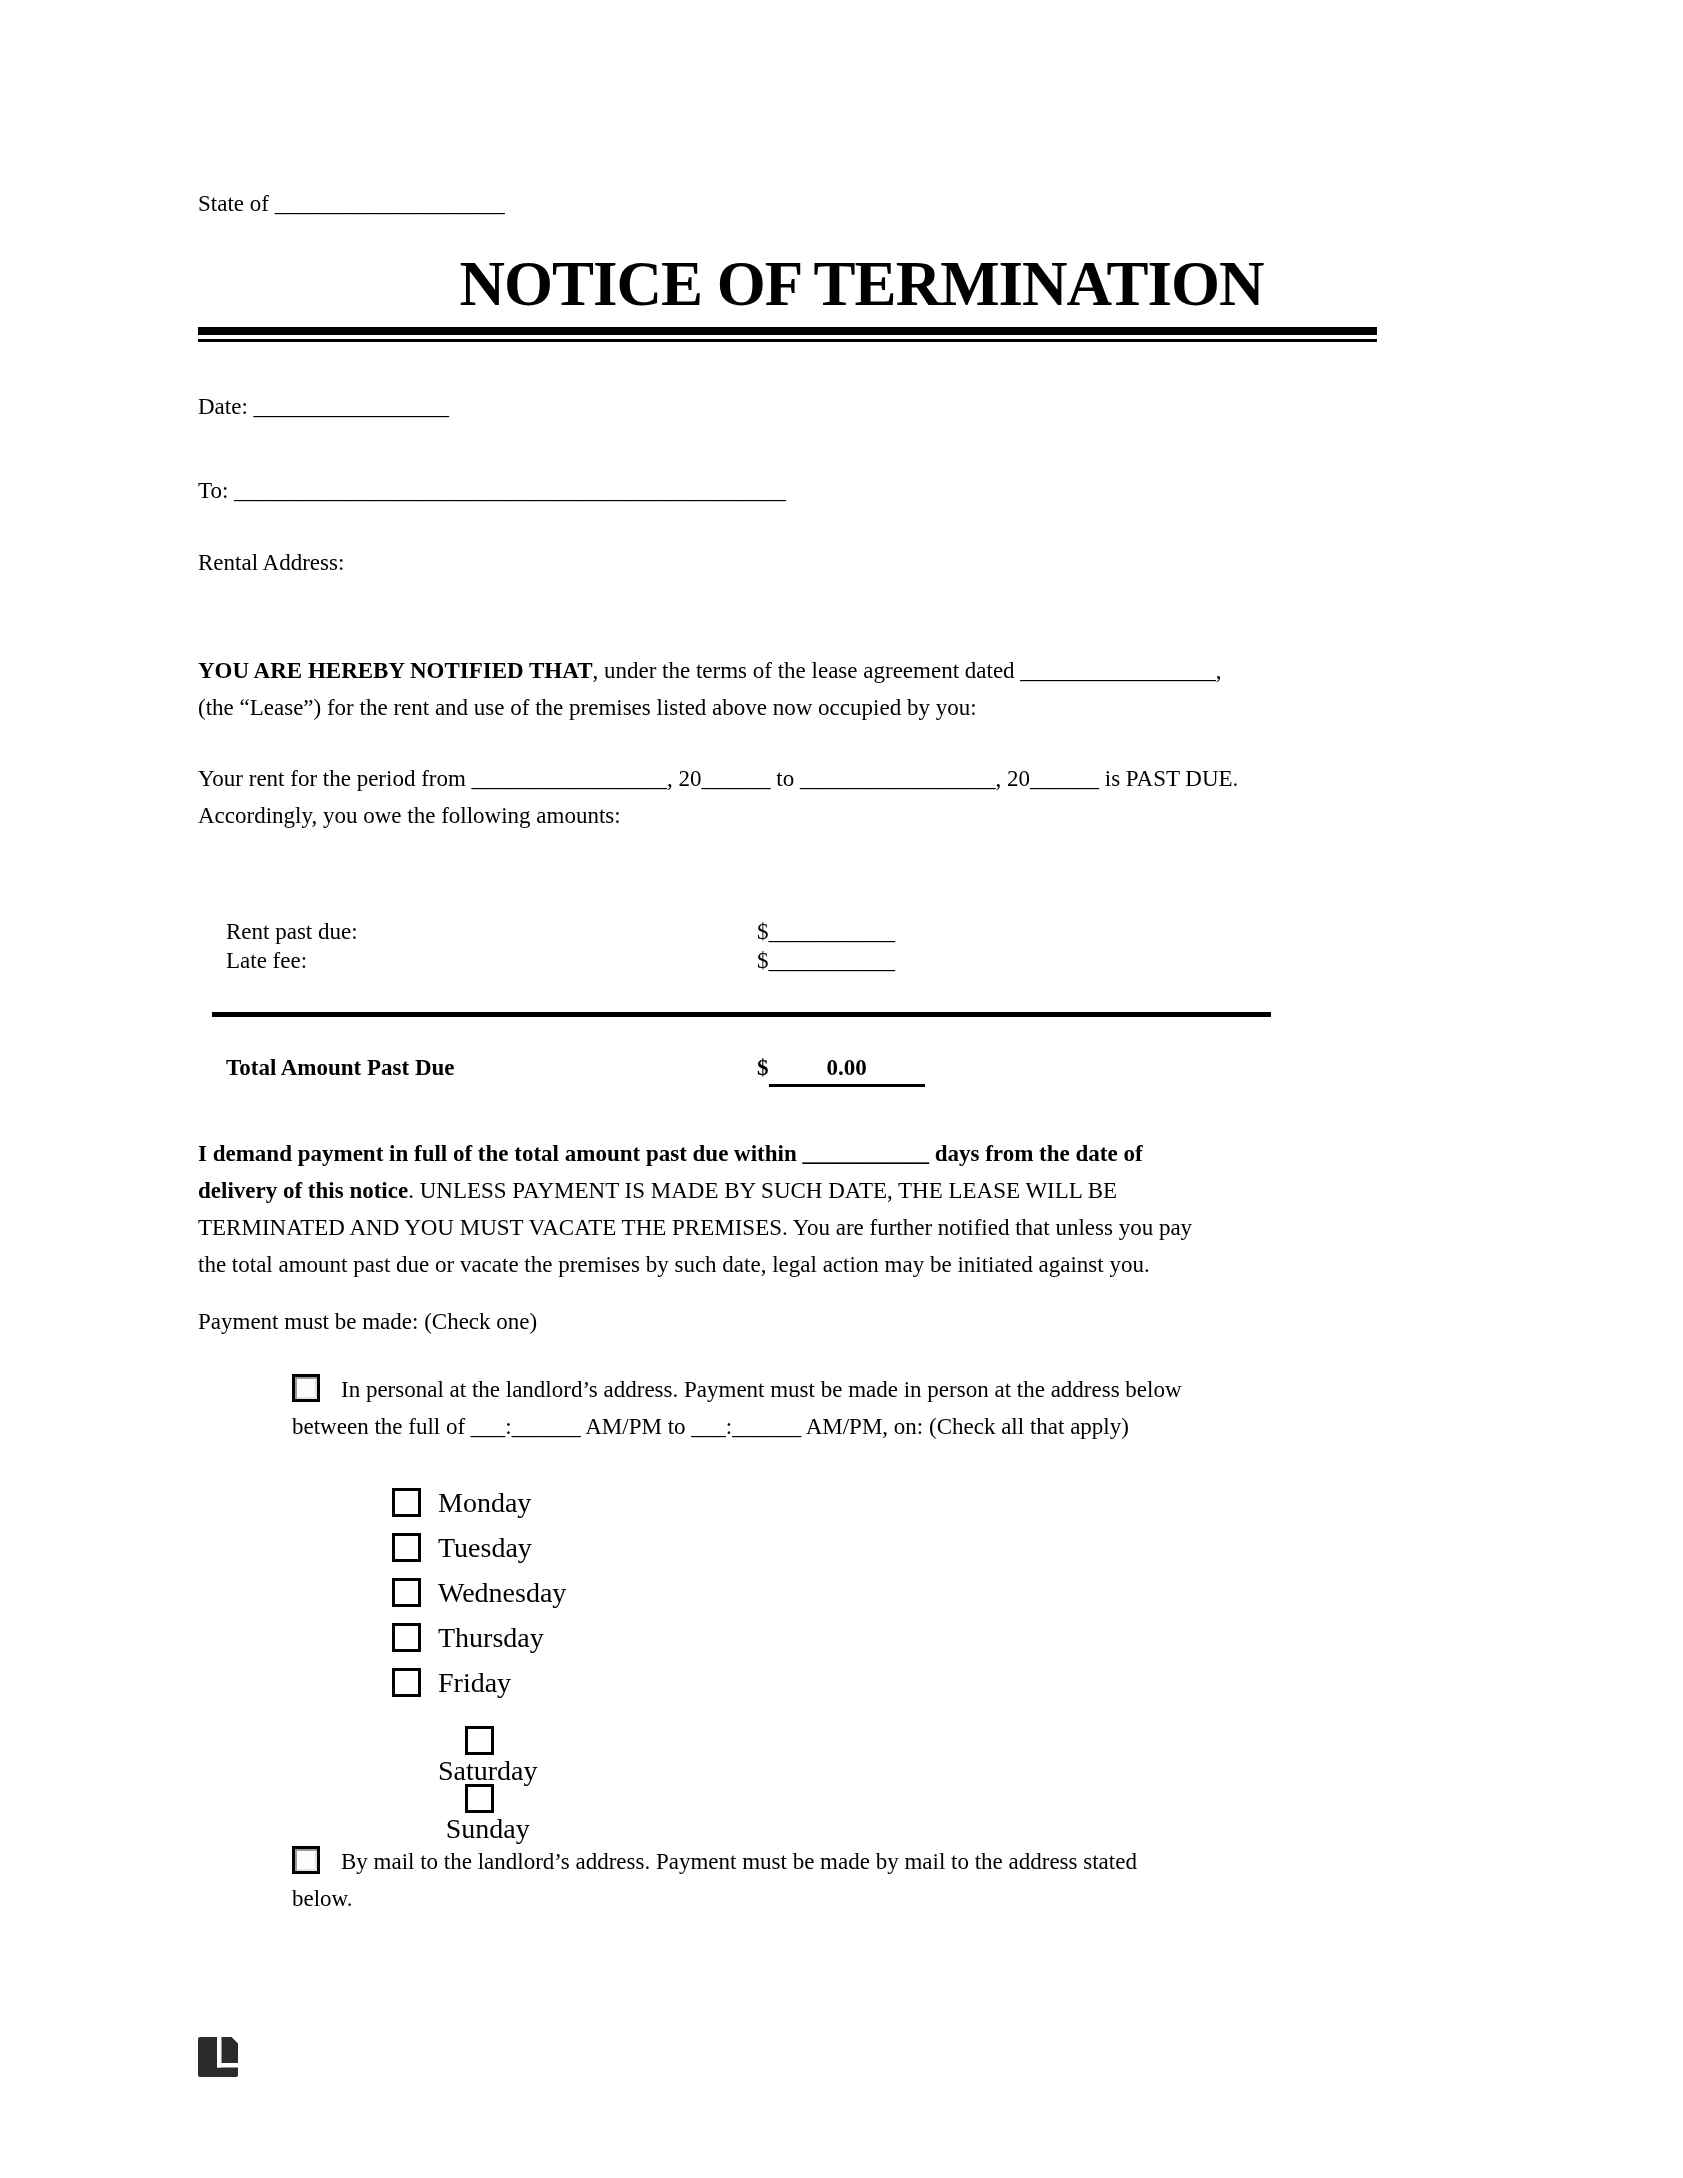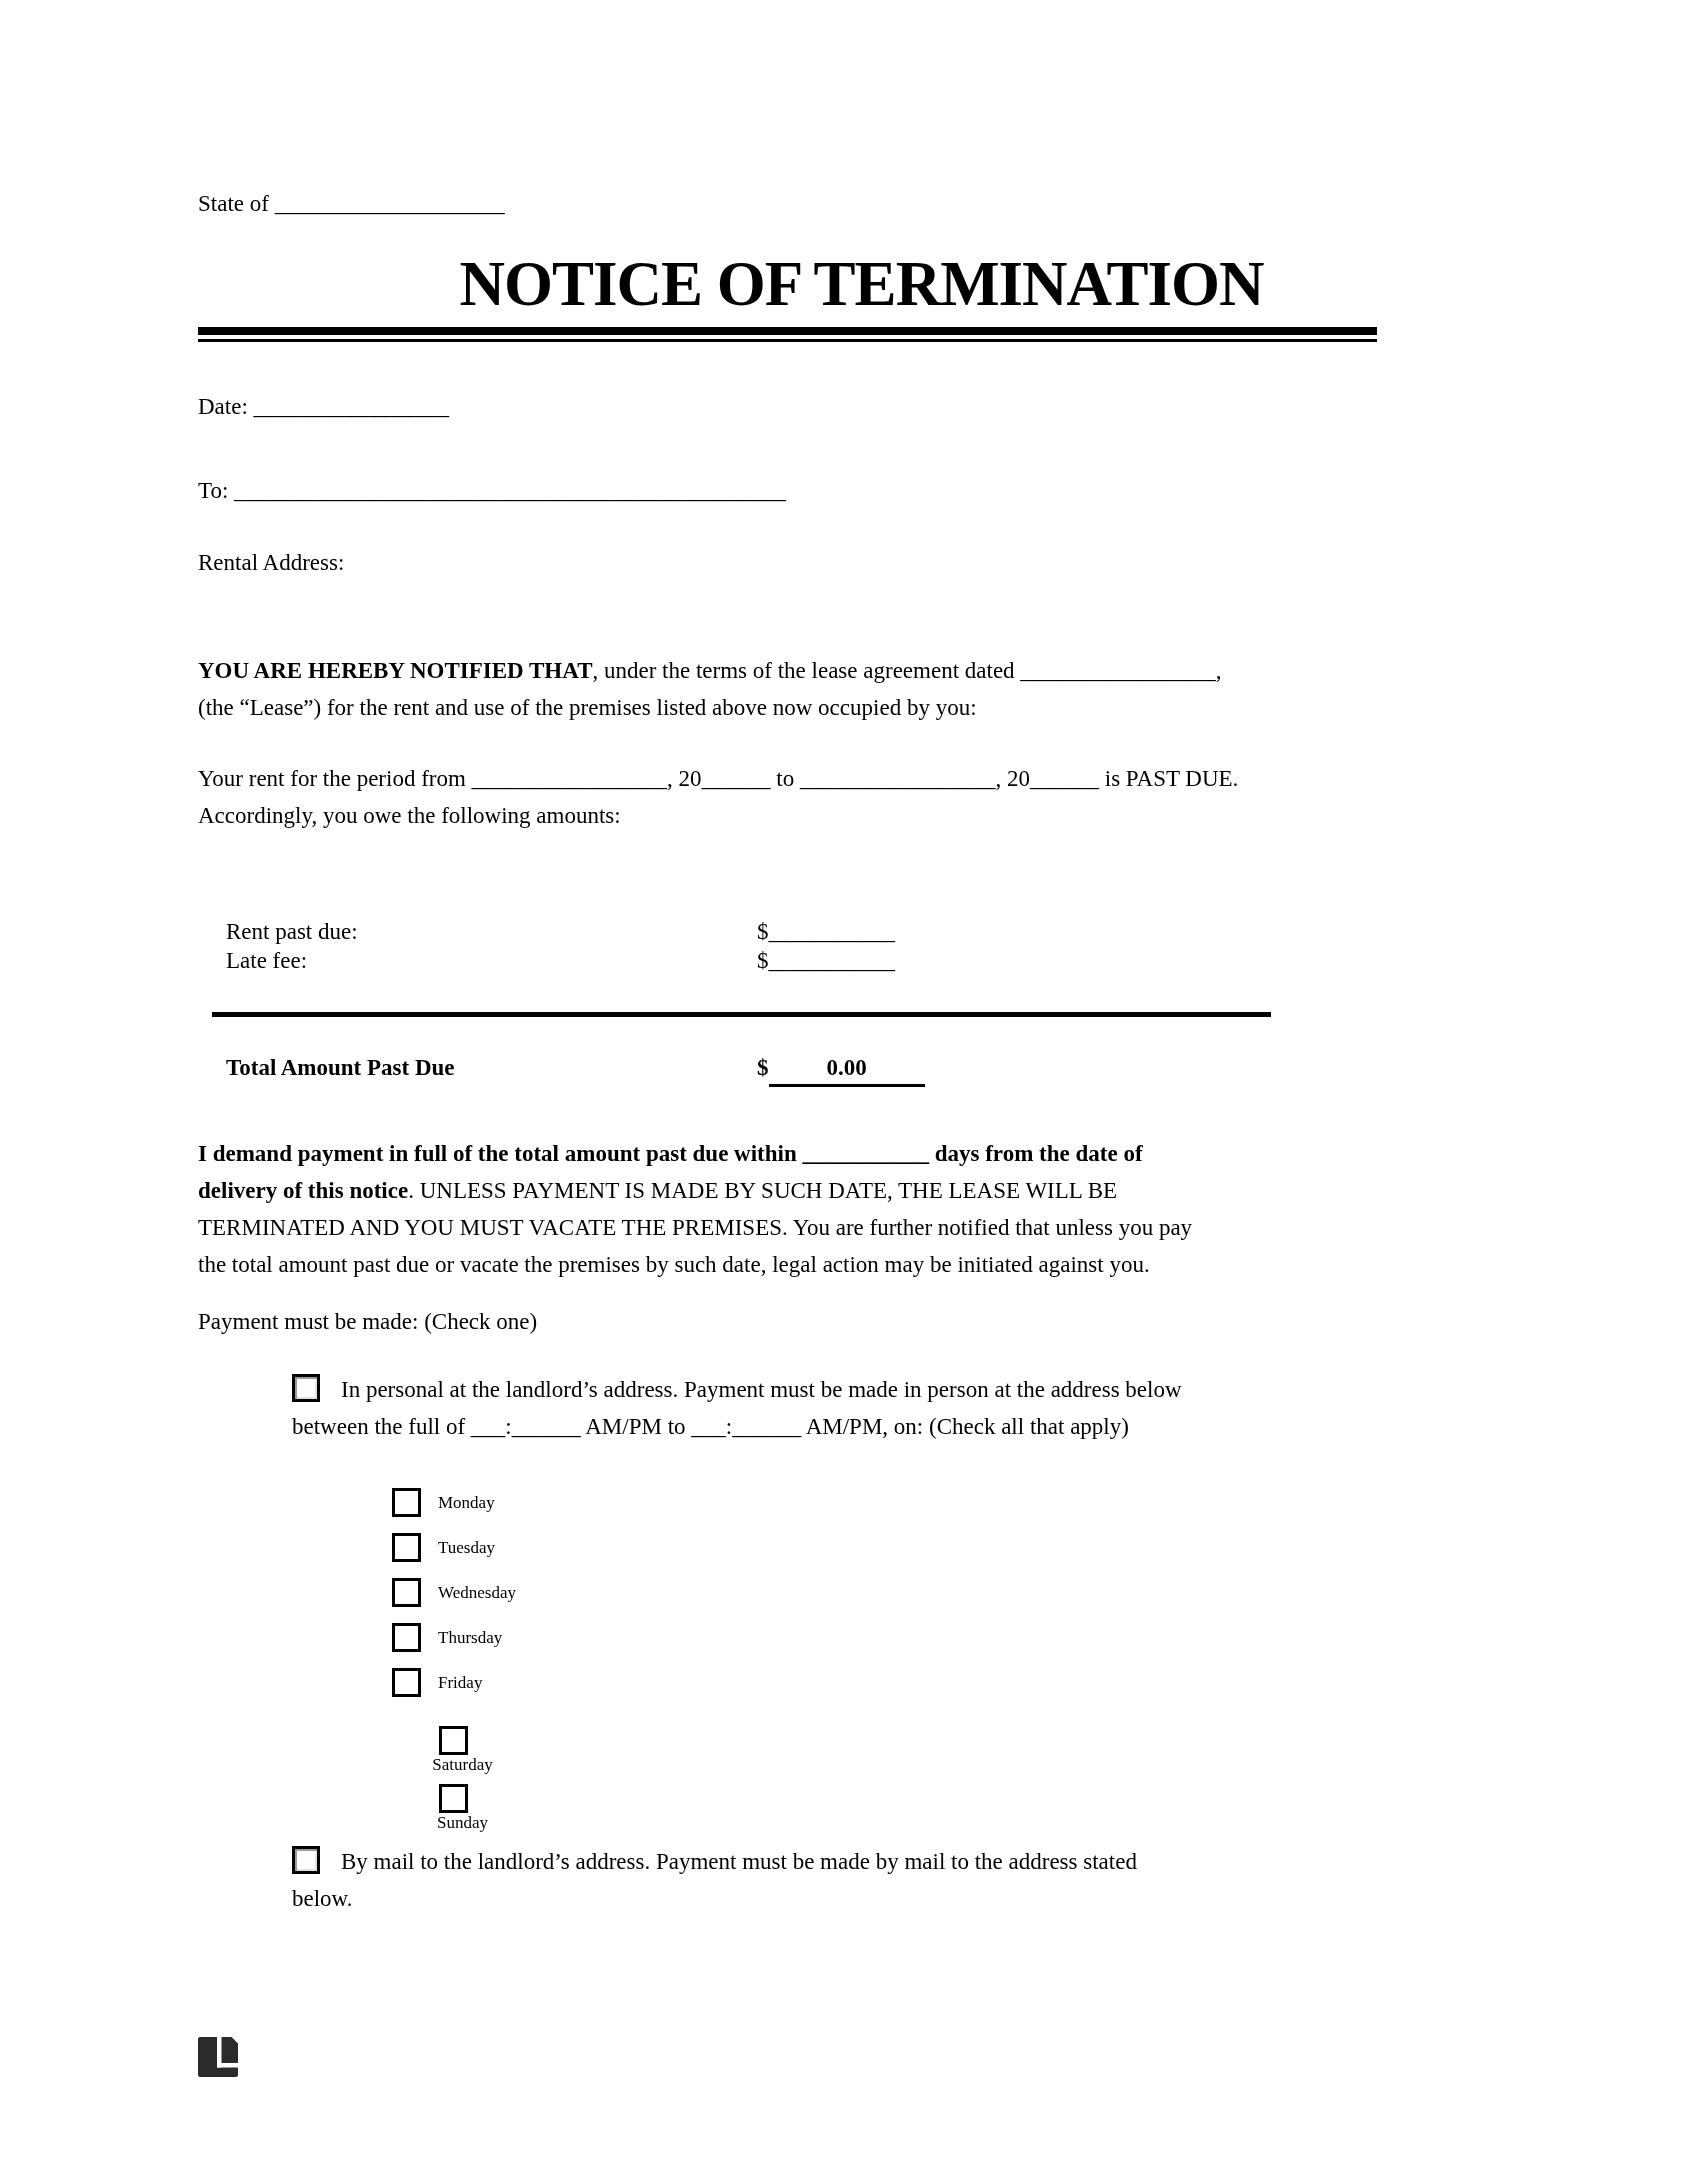--- a/index.html
+++ b/index.html
@@ -97,21 +97,21 @@
     height: 29px;
     margin-bottom: 16px;
   }
   .day-row.gap-before { margin-top: 13px; flex-direction: column; }
   .day-box {
     width: 23px; height: 23px;
     border: 3px solid #000000;
     background: #ffffff;
     flex: 0 0 auto;
   }
-  .day-label { margin-left: 17px; font-size: 17px; }
+  .day-label { margin-left: 17px; font-size: 28px; }
 
   .logo { left: 198px; top: 2037px; width: 40px; height: 40px; }
 </style>
 </head>
 <body>
 
 <div class="page">
 
   <div class="abs state-line nowrap">
     <span>State of</span>

